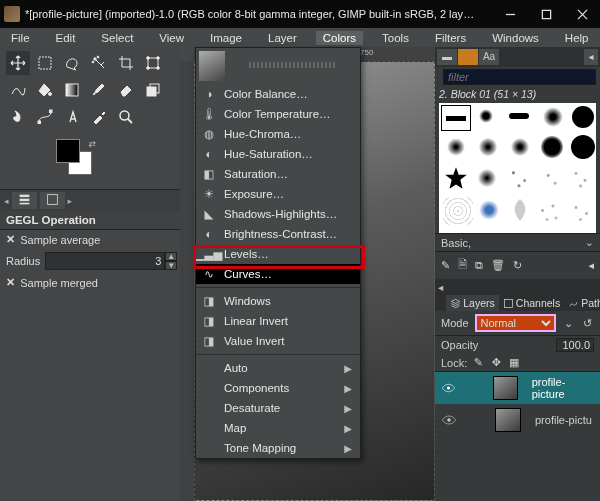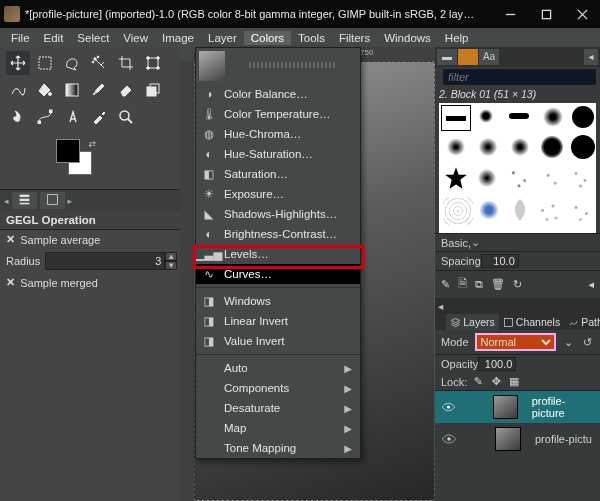--- a/index.html
+++ b/index.html
@@ -6,21 +6,21 @@
   html, body { background:#3a3d3f; color:#cfcfcf; width:600px; height:501px; overflow:hidden; }
   
   .titlebar { height:28px; background:#0a0a0a; display:flex; align-items:center; justify-content:space-between; font-size:11px; }
   .titlebar .left { display:flex; align-items:center; gap:5px; padding-left:4px;}
   .logo { width:16px; height:16px; background:linear-gradient(135deg,#6a533c,#9b7b52); border-radius:2px; }
   .title-text { color:#e8e8e8; white-space:nowrap; overflow:hidden; text-overflow:ellipsis; max-width:450px;}
   .winbtns { display:flex; }
   .winbtn { width:36px; height:28px; display:flex; align-items:center; justify-content:center; color:#ddd; }
   .winbtn svg { width:11px; height:11px; stroke:#ddd; stroke-width:1.4; fill:none; }
   
-  .menubar { height:19px; background:#454849; display:flex; align-items:center; font-size:11.5px; color:#e0e0e0; padding-left:4px; gap:0;}
+  .menubar { height:19px; background:#454849; display:flex; align-items:center; font-size:11.5px; color:#e0e0e0; padding-left:4px; gap:12px;}
   .menubar .m { padding:1px 7px; }
   .menubar .m.active { background:#5d6061; color:#fff;}
   
   .body { position:relative; display:flex; height:calc(501px - 28px - 19px); }
   .left-col { width:180px; background:#434547; display:flex; flex-direction:column; }
   .toolbox { padding:4px 6px; display:grid; grid-template-columns:repeat(6,24px); grid-auto-rows:24px; gap:3px; }
   .tool { width:24px; height:24px; display:flex; align-items:center; justify-content:center; }
   .tool.sel { background:#323537; }
   .tool svg { width:16px; height:16px; fill:#e8e8e8; stroke:#e8e8e8; }
   .fgbg { position:relative; width:40px; height:40px; margin:6px 0 10px 56px;}
@@ -47,21 +47,21 @@
   .right-col { width:165px; background:#373a3b; display:flex; flex-direction:column;}
   .palette-tabs { display:flex; gap:1px; background:#2e3031; padding:2px;}
   .paltab { width:20px; height:16px; background:#4a4d4e; font-size:10px; text-align:center; line-height:16px; color:#ccc;}
   .paltab.orange { background:#c77b1e; color:#fff;}
   .filter-bar { display:flex; align-items:center; padding:2px 4px; gap:4px; background:#373a3b;}
   .filter-bar input { flex:1; background:#0f172a; border:1px solid #1b1b1b; color:#999; font-size:11px; font-style:italic; padding:1px 4px;}
   .brush-info { padding:1px 4px; font-size:10.5px; color:#ddd; font-style:italic;}
   .brush-grid { background:#fff; height:130px; margin:2px 4px 0 4px; position:relative; overflow:hidden;}
   .brush-sel{ position:absolute; left:3px; top:3px; width:28px; height:24px; outline:1px solid #000;}
   .brush { position:absolute; background:#000; border-radius:50%;}
-  .kv { display:flex; align-items:center; padding:2px 6px; font-size:11px; border-top:1px solid #222;}
+  .kv { display:flex; justify-content:space-between; align-items:center; padding:2px 6px; font-size:11px; border-top:1px solid #222;}
   .kv select,.kv .val { background:#2f3132; color:#ddd; border:1px solid #222; font-size:11px; padding:0 3px;}
   .kv .val { width:38px; text-align:right;}
   .layer-tabs{display:flex; background:#2c2e2f;font-size:10.5px;}
   .layer-tabs .lt{padding:2px 4px;display:flex;align-items:center;gap:2px;color:#ddd;margin-top:16px;}
   .layer-tabs .lt.active{background:#3c3f40;}
   .layer-tabs svg{width:11px;height:11px;fill:#ddd;}
   .mode-row{display:flex;align-items:center;padding:3px 6px;font-size:11px;gap:6px;}
   .mode-row select{flex:1;background:#c2410c;color:#ddd;border:2px solid #f0abfc;font-size:11px;}
   .mode-row .caret{width:13px;text-align:center;}
   .mode-row .reset{width:13px;text-align:center;}
@@ -317,24 +317,20 @@
       <svg style="position:absolute;left:68px;top:94px" width="26" height="26">
           <path d="M13 2c7 6 7 14 0 22-7-8-7-16 0-22z" fill="rgba(0,0,0,.2)"></path>
         </svg>
       <div style="position:absolute;left:96px;top:94px;width:30px;height:30px;background:radial-gradient(circle at 25% 45%,rgba(0,0,0,.3) 1px,transparent 2px),radial-gradient(circle at 60% 30%,rgba(0,0,0,.3) 1px,transparent 2px),radial-gradient(circle at 70% 70%,rgba(0,0,0,.25) 1px,transparent 2px),radial-gradient(circle at 40% 75%,rgba(0,0,0,.25) 1px,transparent 2px)"></div>
       <div style="position:absolute;left:128px;top:94px;width:30px;height:30px;background:radial-gradient(circle at 30% 35%,rgba(0,0,0,.3) 1px,transparent 2px),radial-gradient(circle at 65% 55%,rgba(0,0,0,.3) 1px,transparent 2px),radial-gradient(circle at 45% 75%,rgba(0,0,0,.25) 1px,transparent 2px)"></div>
     </div>
     <div class="kv">
       <span>Basic,</span>
       <span style="color:#bbb">⌄</span>
     </div>
-    <div class="kv">
-      <span>Spacing</span>
-      <span class="val">10.0</span>
-    </div>
     <div class="kv" style="gap:8px;justify-content:flex-start;padding:4px 6px">
       <span>✎</span>
       <span>🗎</span>
       <span>⧉</span>
       <span>🗑</span>
       <span>↻</span>
       <span style="margin-left:auto">◂</span>
     </div>
 
     <div class="layer-tabs">

